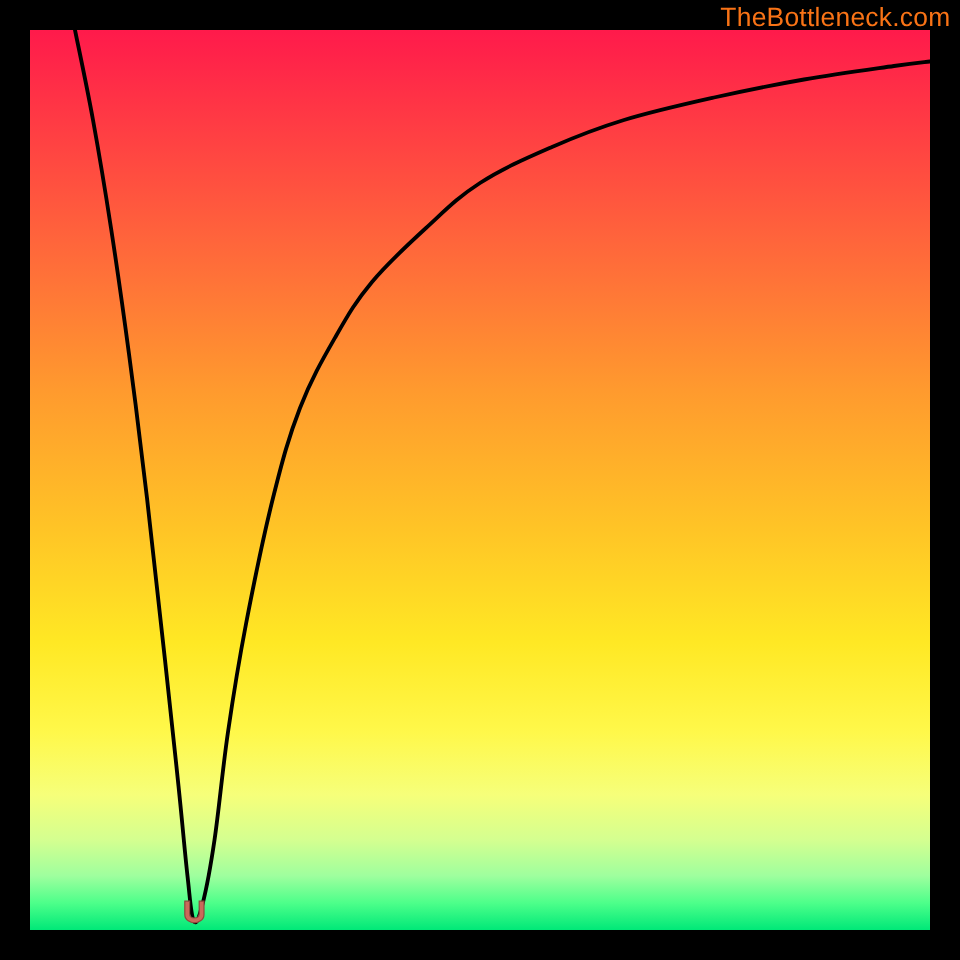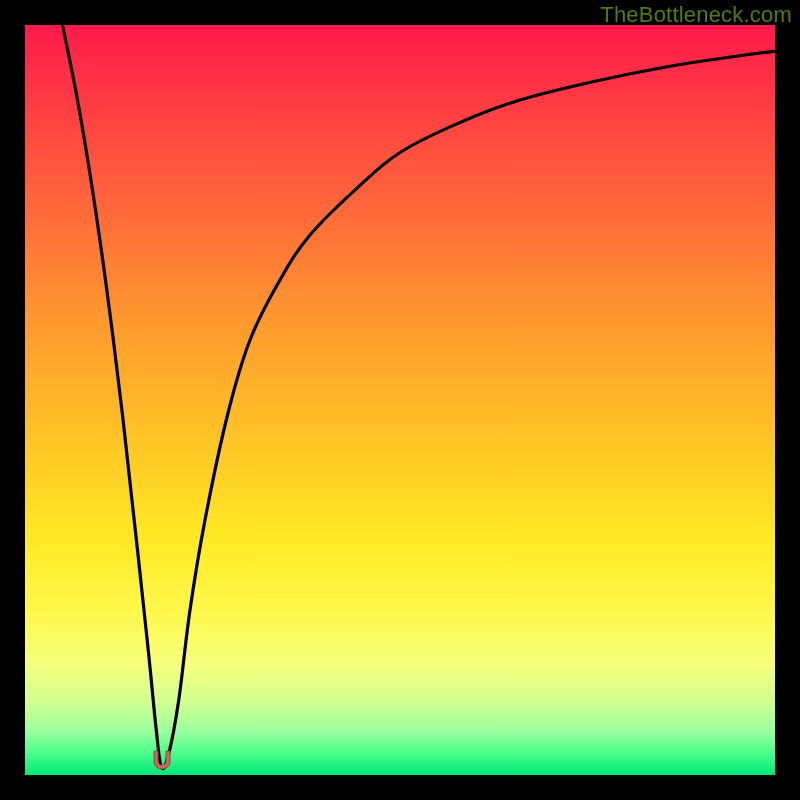--- a/index.html
+++ b/index.html
@@ -36,21 +36,21 @@
       #d4ff90 90%,
       #9eff9e 94%,
       #4dff8a 97%,
       #00e878 100%
     );
   }
   .watermark {
     position: absolute;
     top: 2px;
     right: 8px;
-    color: #4d7c0f;
+    color: #f97316;
     font-size: 22px;
     font-weight: 500;
     letter-spacing: 0.2px;
     font-family: Arial, Helvetica, sans-serif;
     user-select: none;
   }
   svg.curve {
     position: absolute;
     left: 0;
     top: 0;

